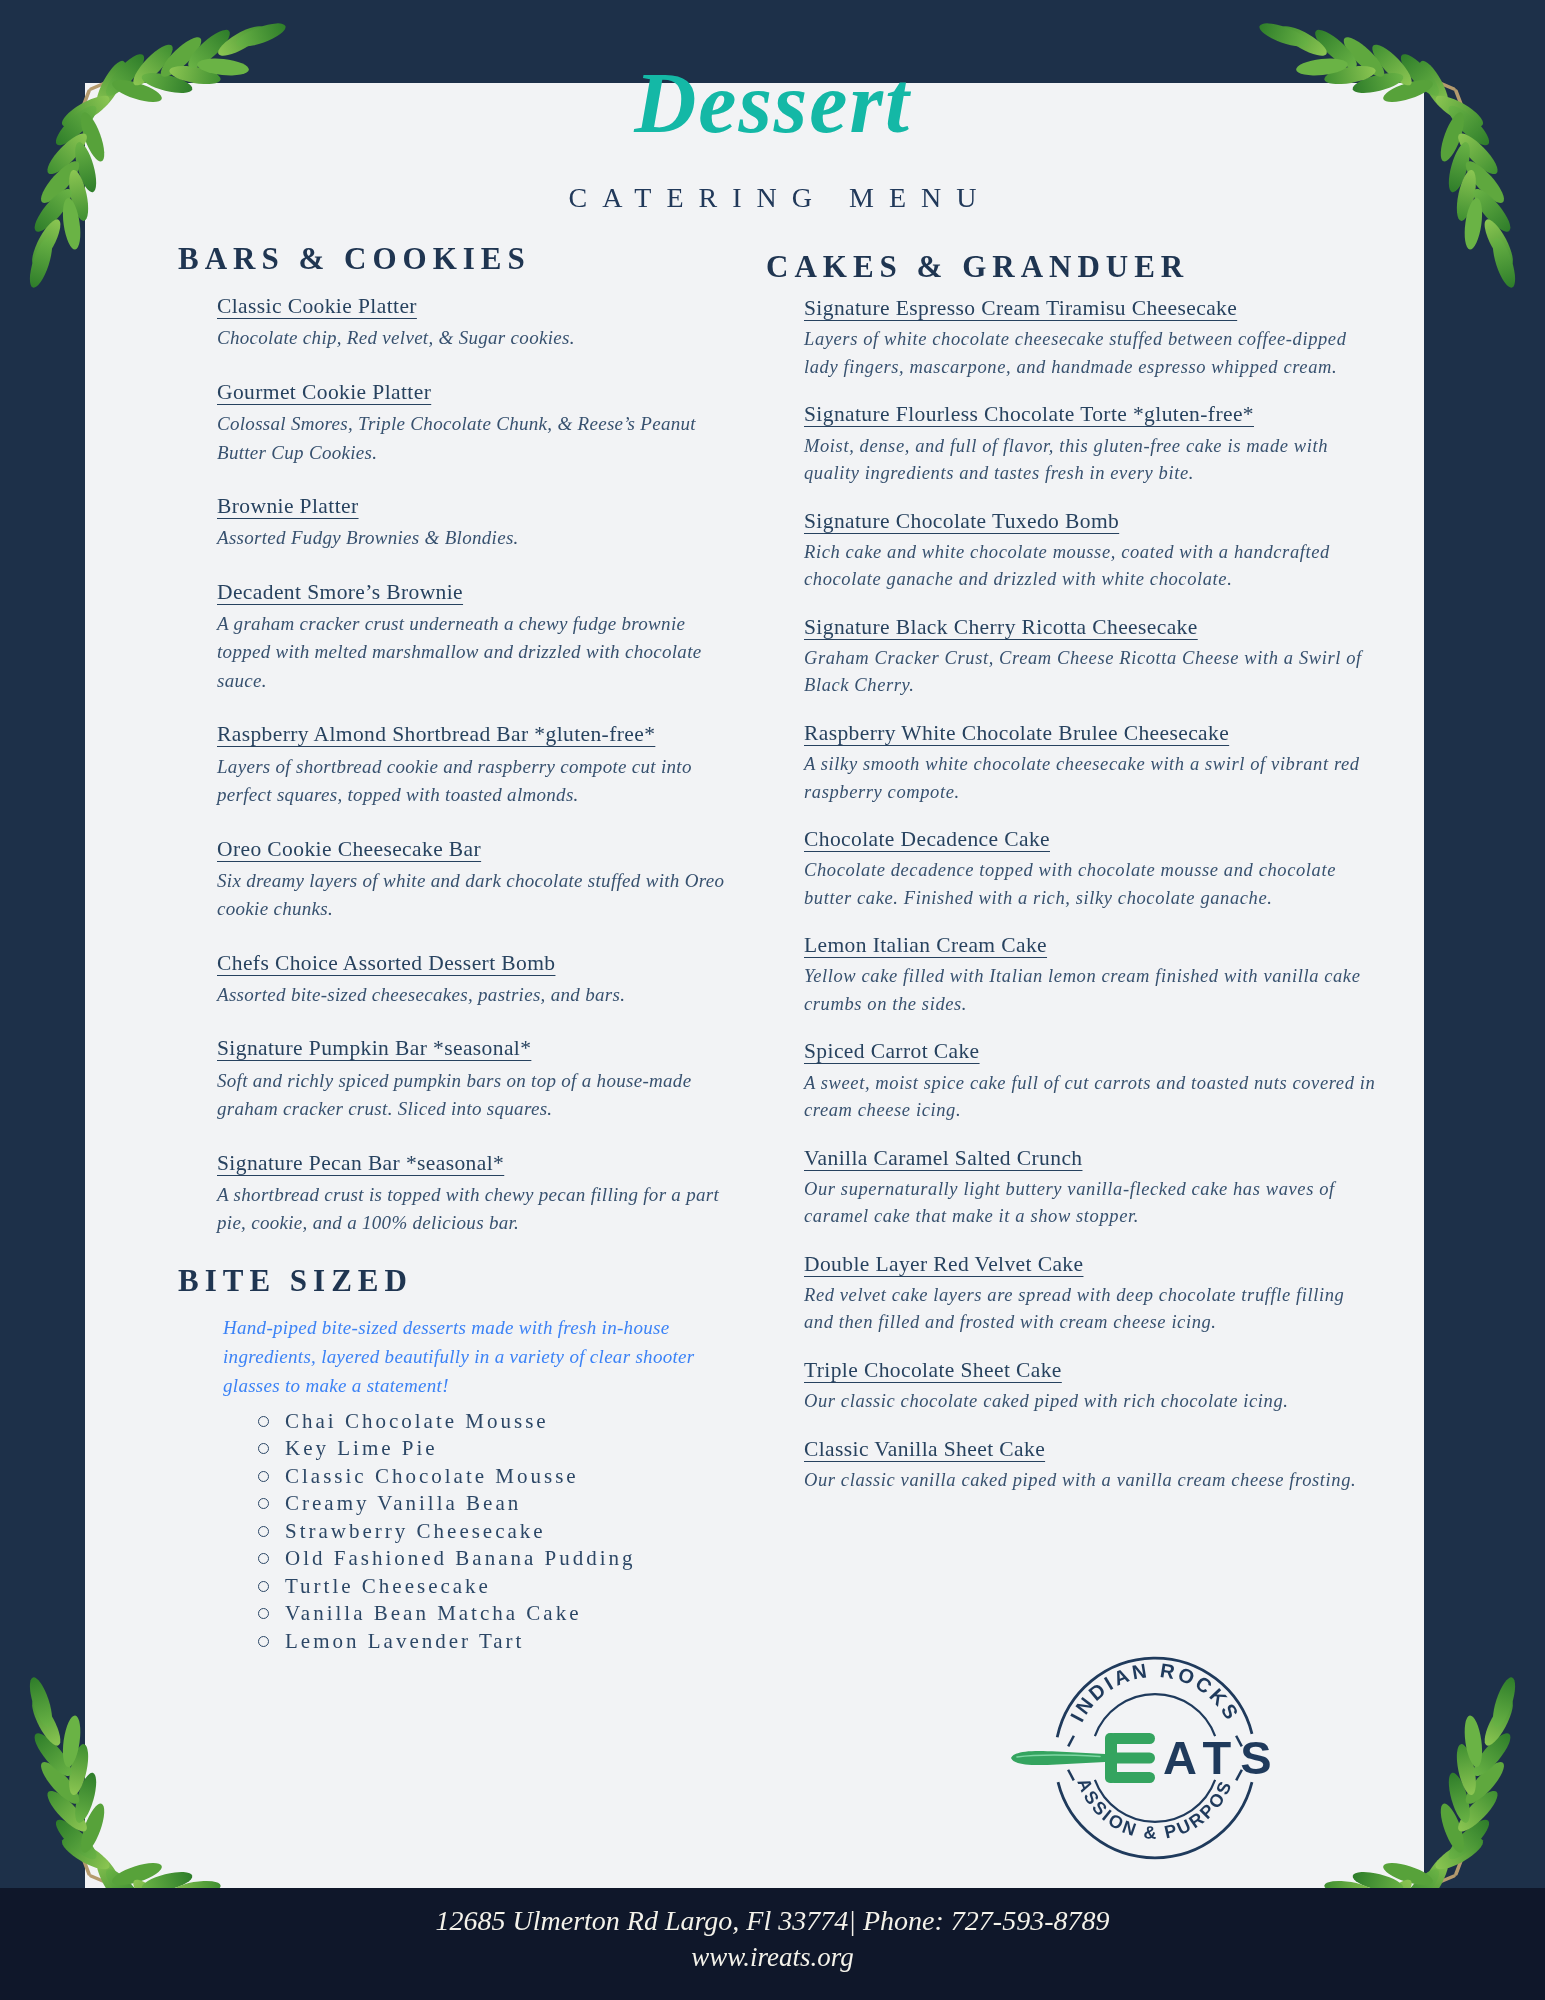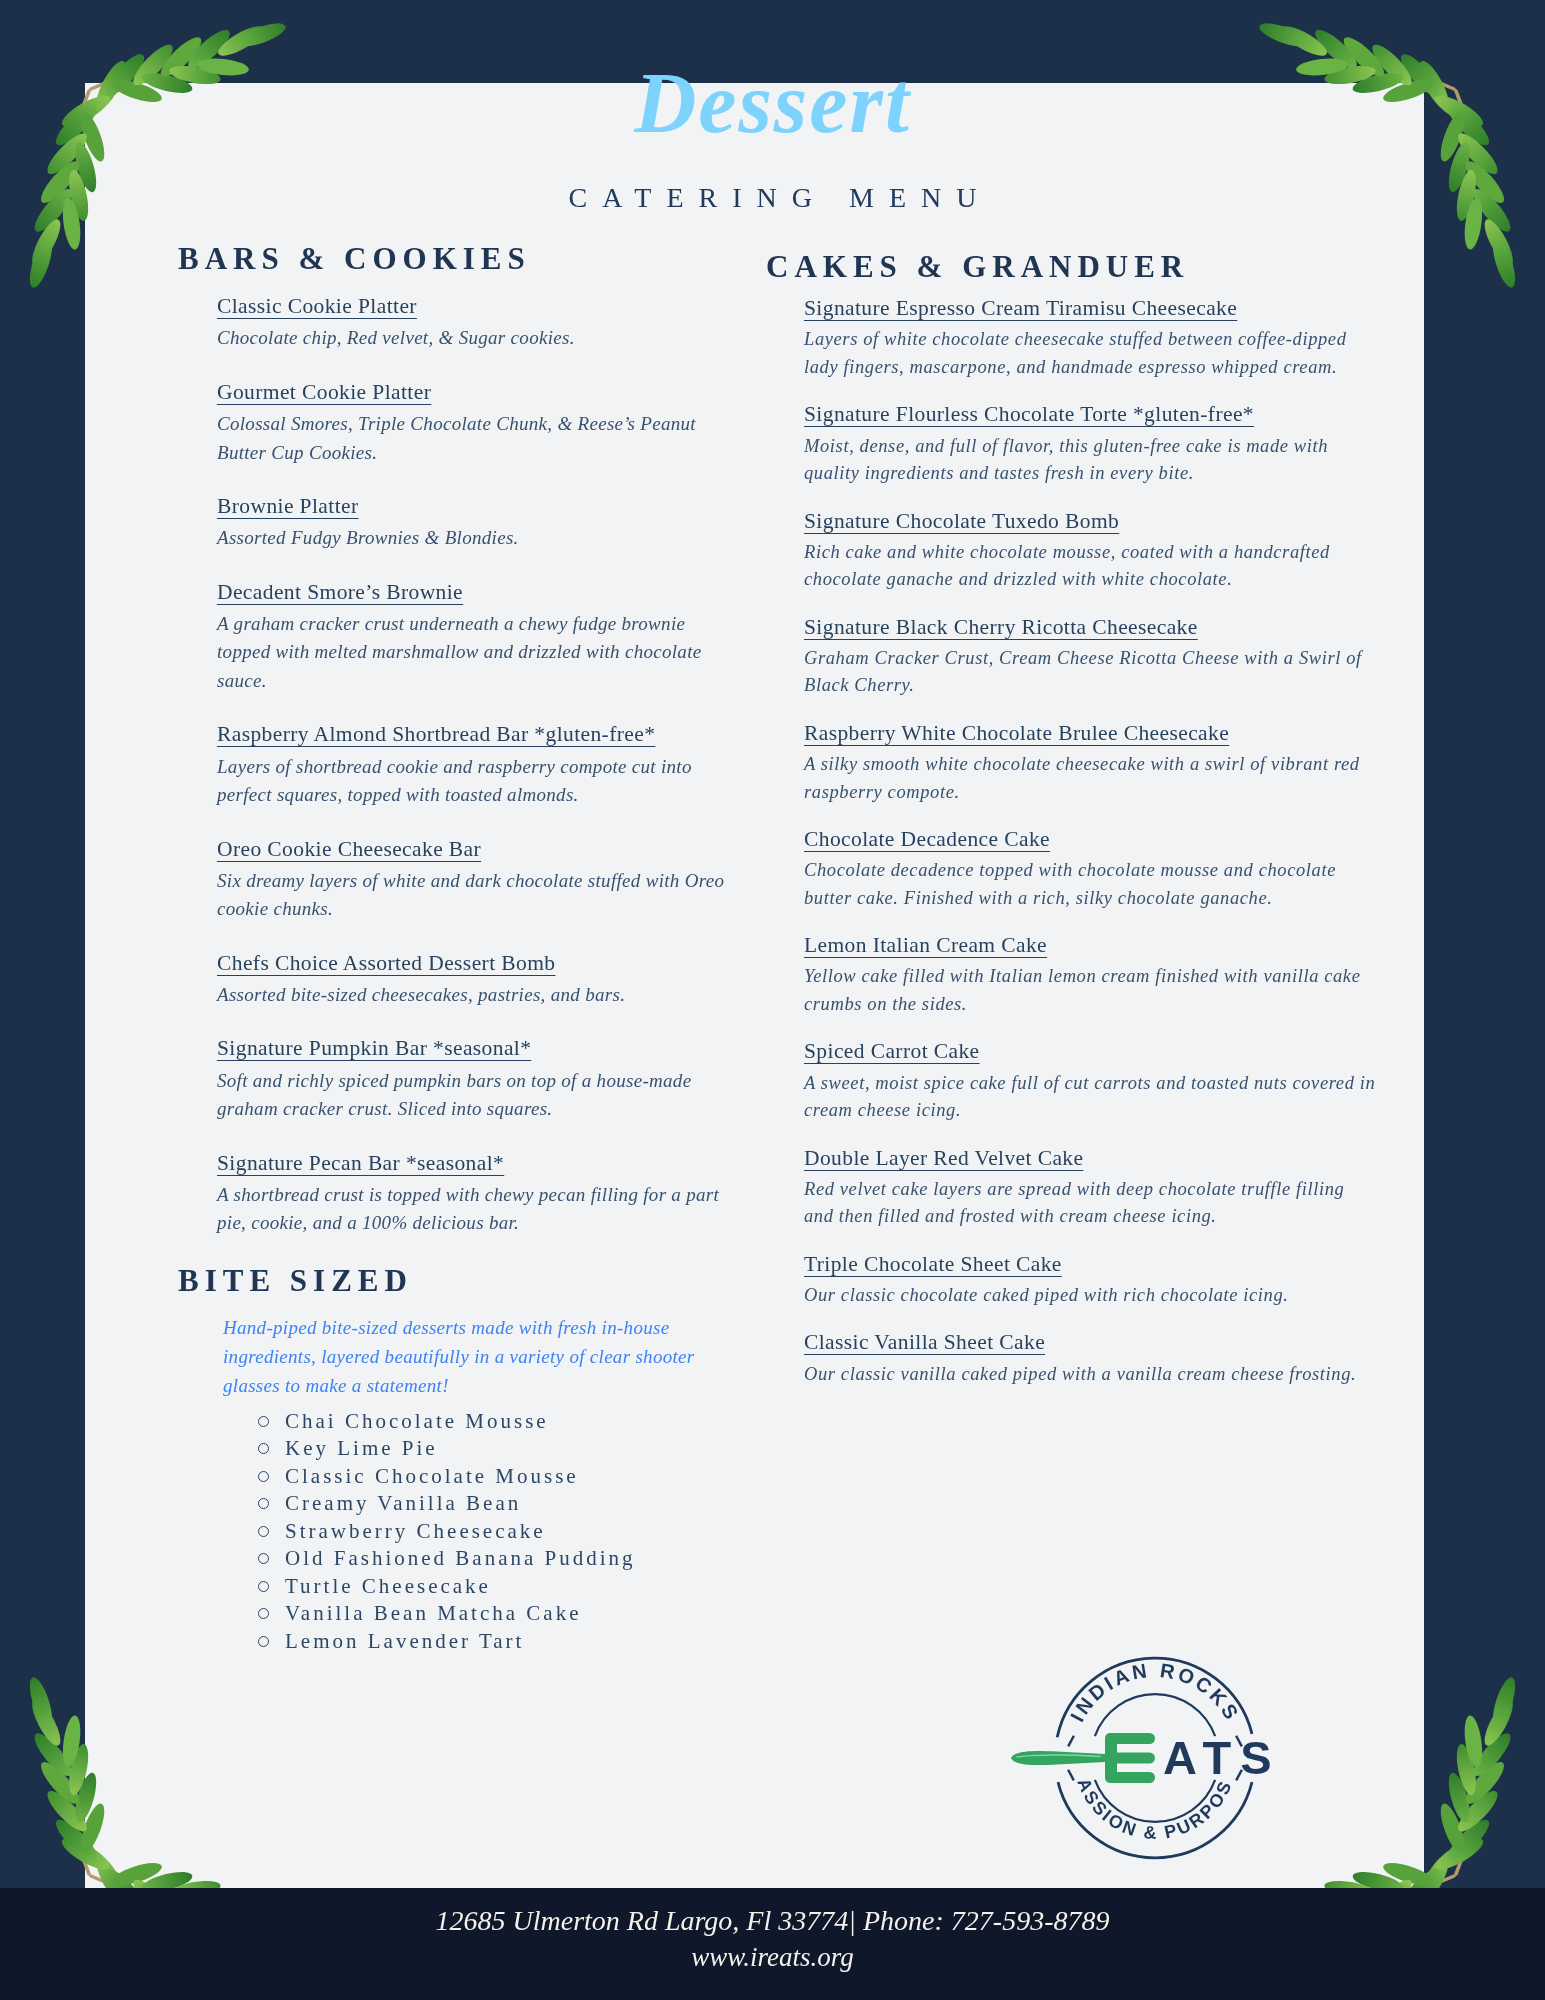--- a/index.html
+++ b/index.html
@@ -1,20 +1,20 @@
 <!DOCTYPE html>
 <html><head>
 <meta charset="utf-8">
 <style>
   html,body{margin:0;padding:0;background:#1d3049;}
   .page{position:relative;width:1545px;height:2000px;background:#1d3049;overflow:hidden;
         font-family:"Liberation Serif","DejaVu Serif",serif;}
   .sheet{position:absolute;left:85px;top:83px;width:1339px;height:1805px;background:#f2f3f5;}
   
-  .hdr{position:absolute;left:0;right:0;top:56px;text-align:center;color:#7dd3fc;}
+  .hdr{position:absolute;left:0;right:0;top:56px;text-align:center;color:#14b8a6;}
   .title{font-size:86px;line-height:1.1;font-style:italic;font-weight:700;letter-spacing:2px;}
   .subtitle{position:absolute;left:0;right:0;top:182px;text-align:center;font-size:28px;
             letter-spacing:15px;color:#21395a;text-indent:15px;}
   
   .col{position:absolute;color:#37516f;}
   .col-left{left:178px;top:240px;width:575px;}
   .col-right{left:766px;top:248px;width:620px;}
   h2.sec{margin:0 0 14px 0;font-size:31px;line-height:1.2;font-weight:700;letter-spacing:6px;
          color:#1f3551;}
   .col-right h2.sec{margin-bottom:8px;}
@@ -222,20 +222,24 @@
         <div class="mi">
           <div class="nm">Lemon Italian Cream Cake</div>
           <div class="ds">Yellow cake filled with Italian lemon cream finished with vanilla cake crumbs on the sides.</div>
         </div>
 
         <div class="mi">
           <div class="nm">Spiced Carrot Cake</div>
           <div class="ds">A sweet, moist spice cake full of cut carrots and toasted nuts covered in cream cheese icing.</div>
         </div>
 
+        <div class="mi">
+          <div class="nm">Vanilla Caramel Salted Crunch</div>
+          <div class="ds">Our supernaturally light buttery vanilla-flecked cake has waves of caramel cake that make it a show stopper.</div>
+        </div>
 
         <div class="mi">
           <div class="nm">Double Layer Red Velvet Cake</div>
           <div class="ds">Red velvet cake layers are spread with deep chocolate truffle filling and then filled and frosted with cream cheese icing.</div>
         </div>
 
         <div class="mi">
           <div class="nm">Triple Chocolate Sheet Cake</div>
           <div class="ds">Our classic chocolate caked piped with rich chocolate icing.</div>
         </div>

